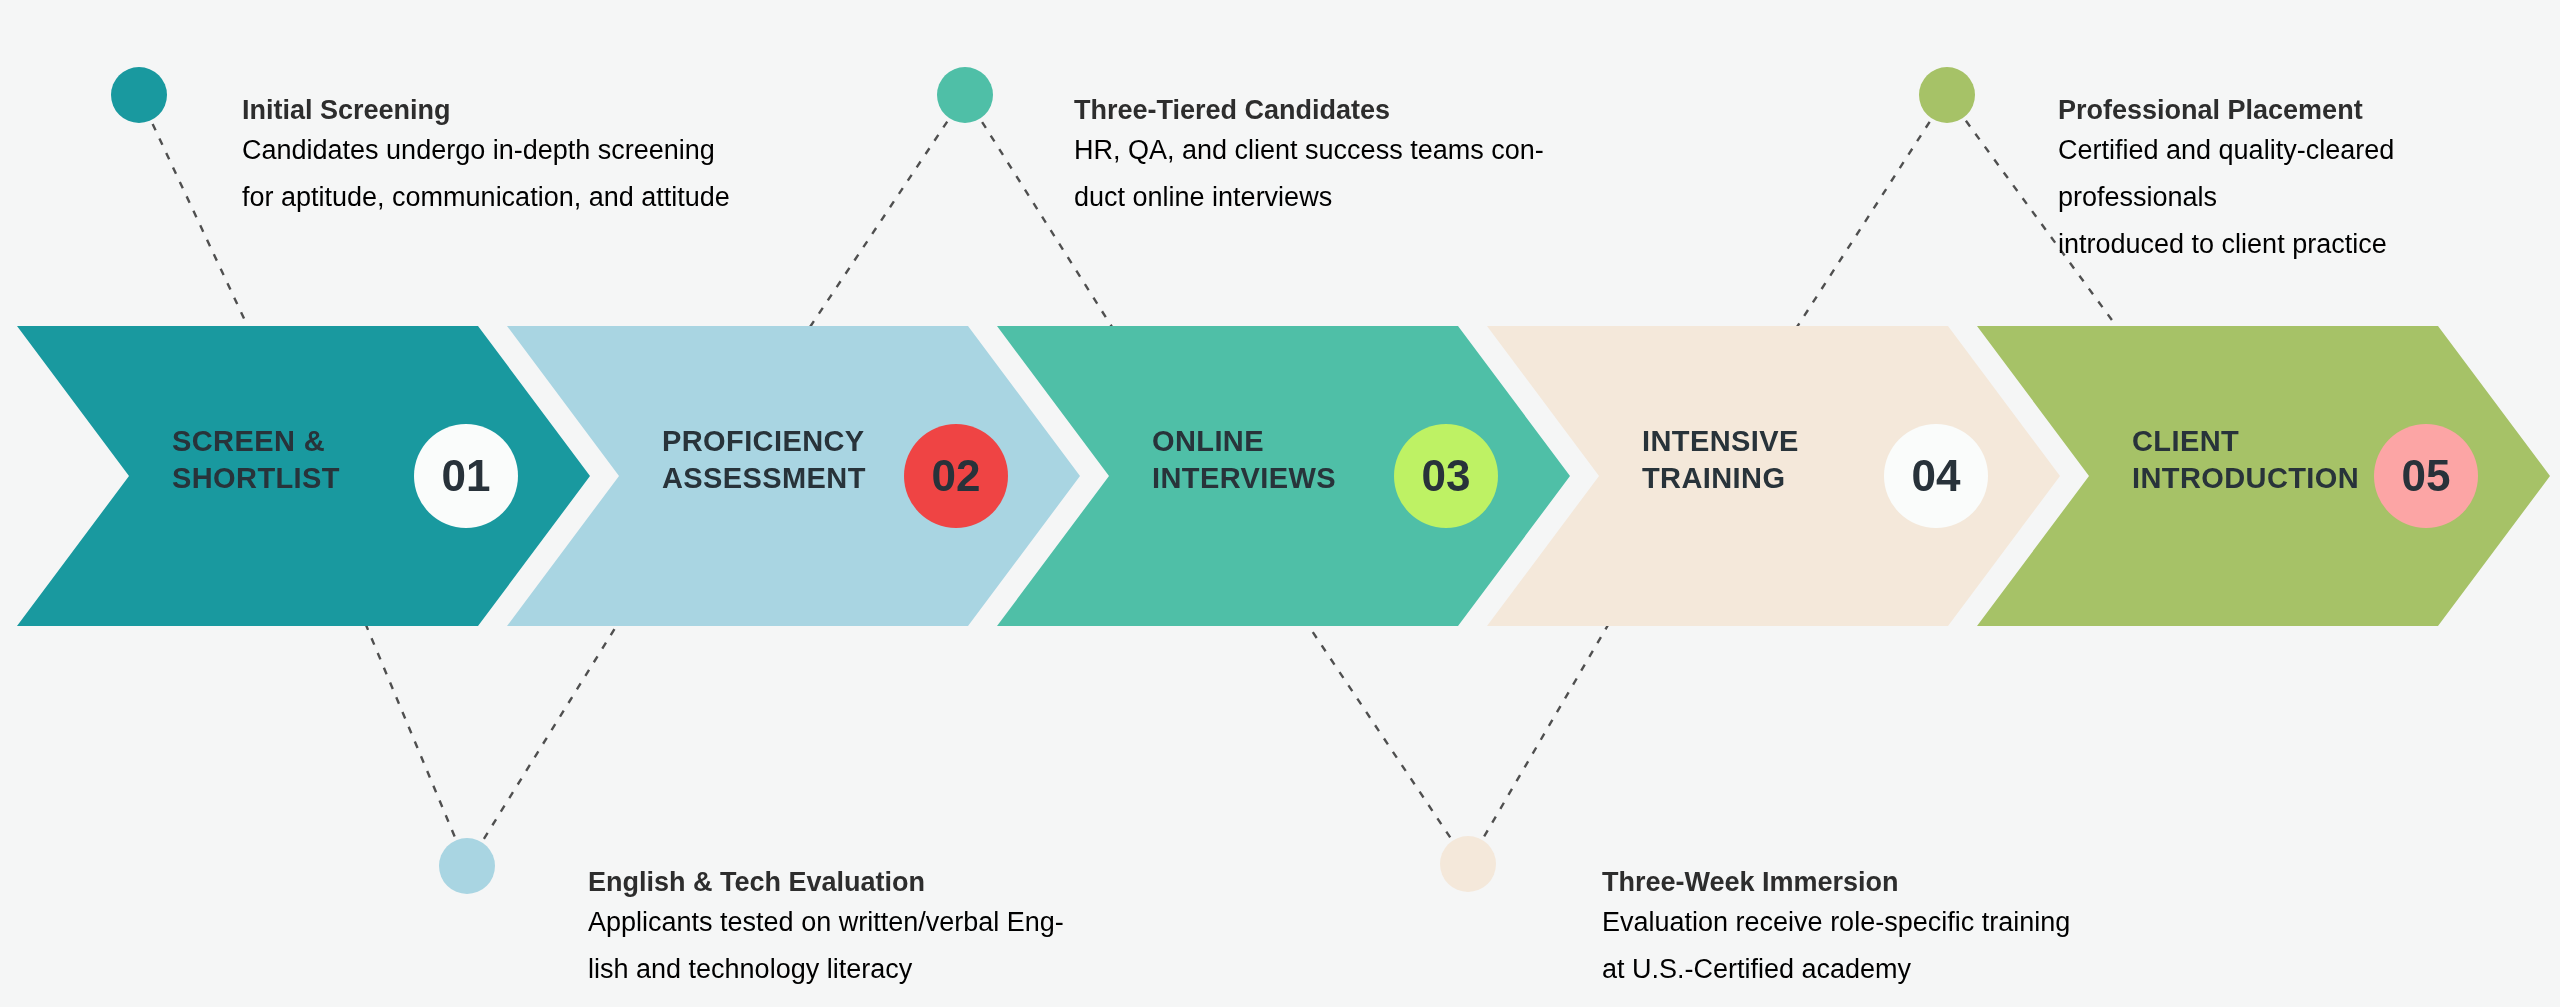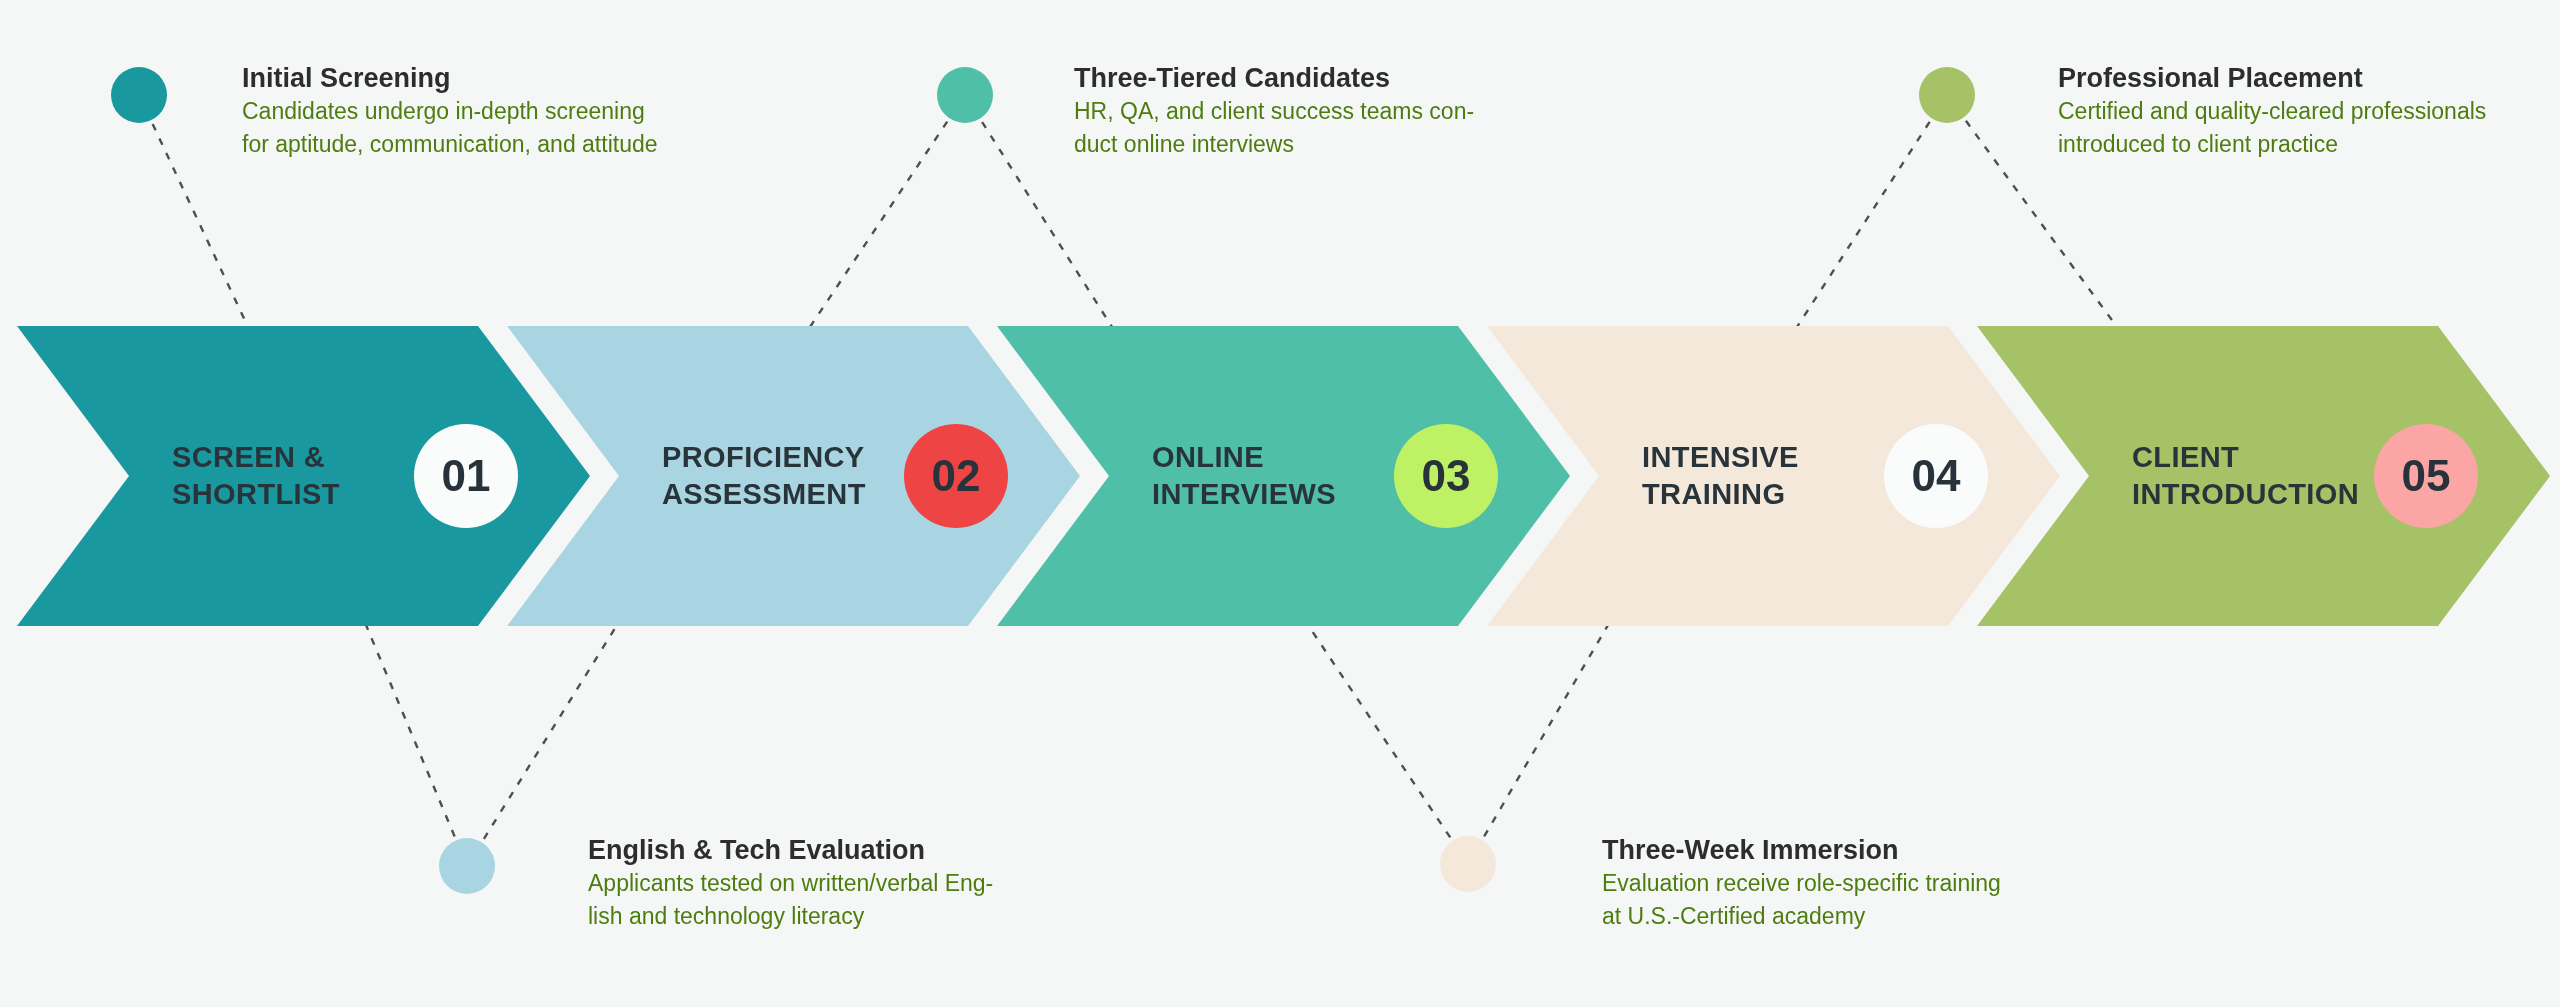--- a/index.html
+++ b/index.html
@@ -19,21 +19,21 @@
     display: block;
   }
   .connector {
     fill: none;
     stroke: #4f4f4f;
     stroke-width: 2.4;
     stroke-dasharray: 7 9;
   }
   .step-label {
     position: absolute;
-    top: 476px;
+    top: 460px;
     transform: translateY(-50%);
     font-size: 29px;
     font-weight: bold;
     line-height: 37px;
     letter-spacing: 0.4px;
     color: #28333a;
     white-space: pre-line;
   }
   .step-badge {
     position: absolute;
@@ -43,31 +43,32 @@
     border-radius: 50%;
     display: flex;
     align-items: center;
     justify-content: center;
     font-size: 44px;
     font-weight: bold;
     color: #28323a;
   }
   .callout {
     position: absolute;
+    margin-top: 32px;
   }
   .callout-title {
     font-size: 27px;
     font-weight: bold;
     line-height: 33px;
     color: #2d2d2d;
   }
   .callout-body {
-    font-size: 23px;
-    line-height: 33px;
-    color: #4d7c0f;
+    font-size: 27px;
+    line-height: 47px;
+    color: #000000;
     white-space: pre-line;
   }
 </style>
 </head>
 <body>
 
 <div class="canvas" style="background: rgb(245, 246, 246);">
 
   <svg class="diagram-svg" viewBox="0 0 2560 1007">
 

